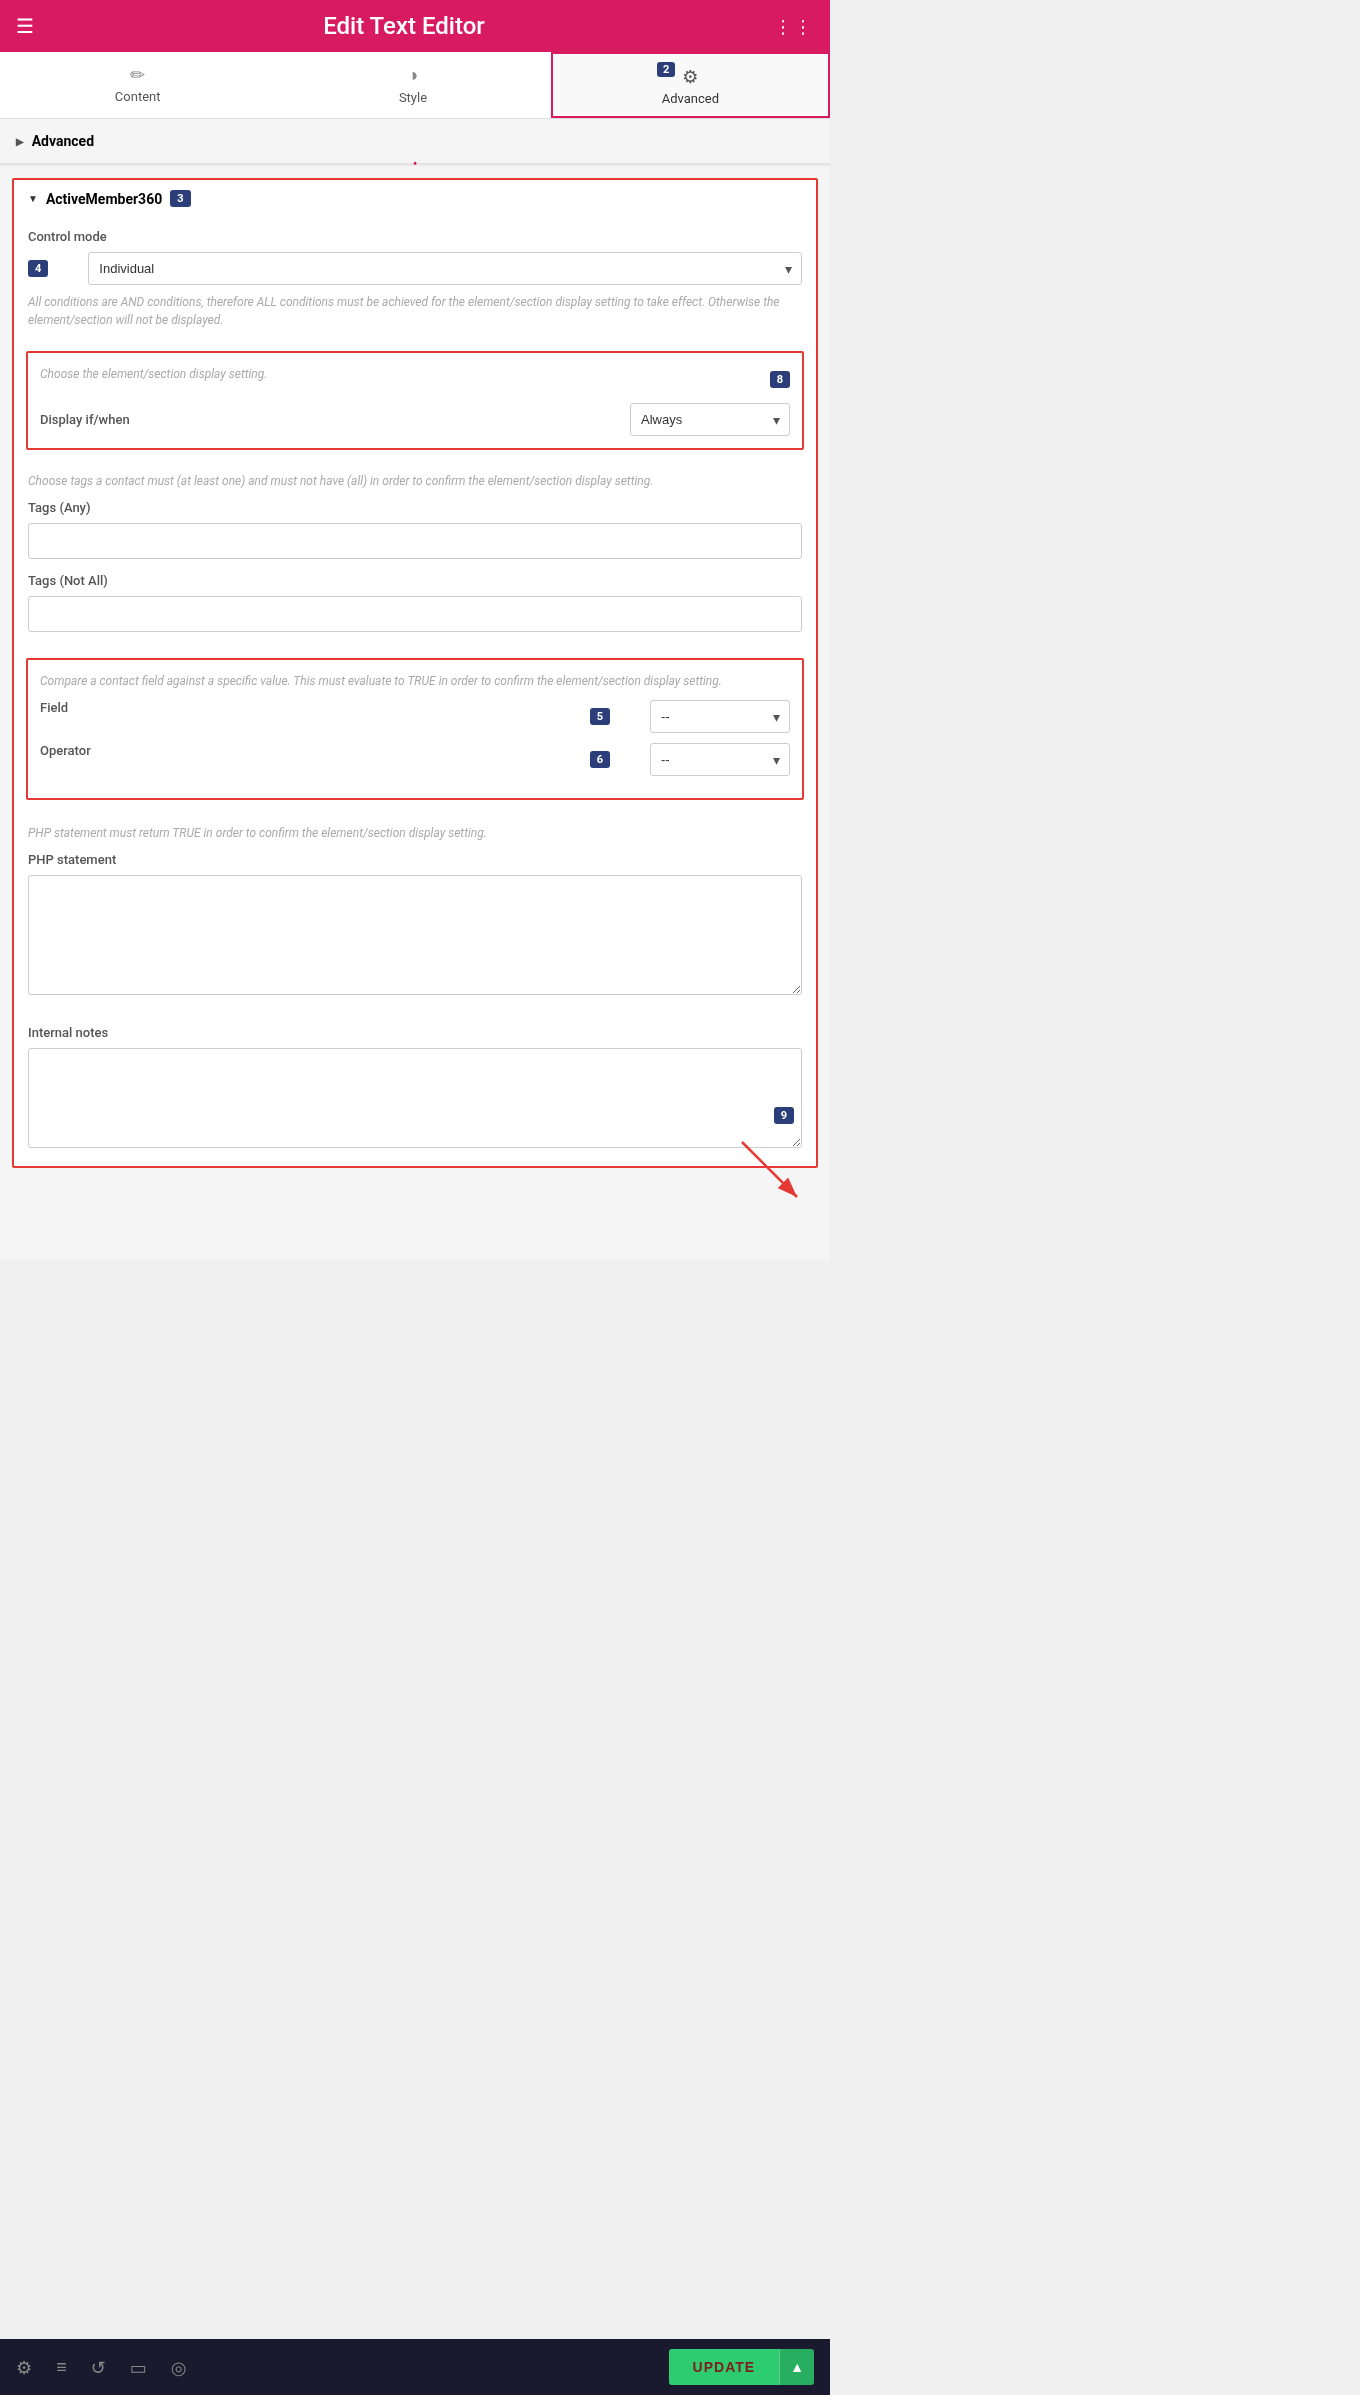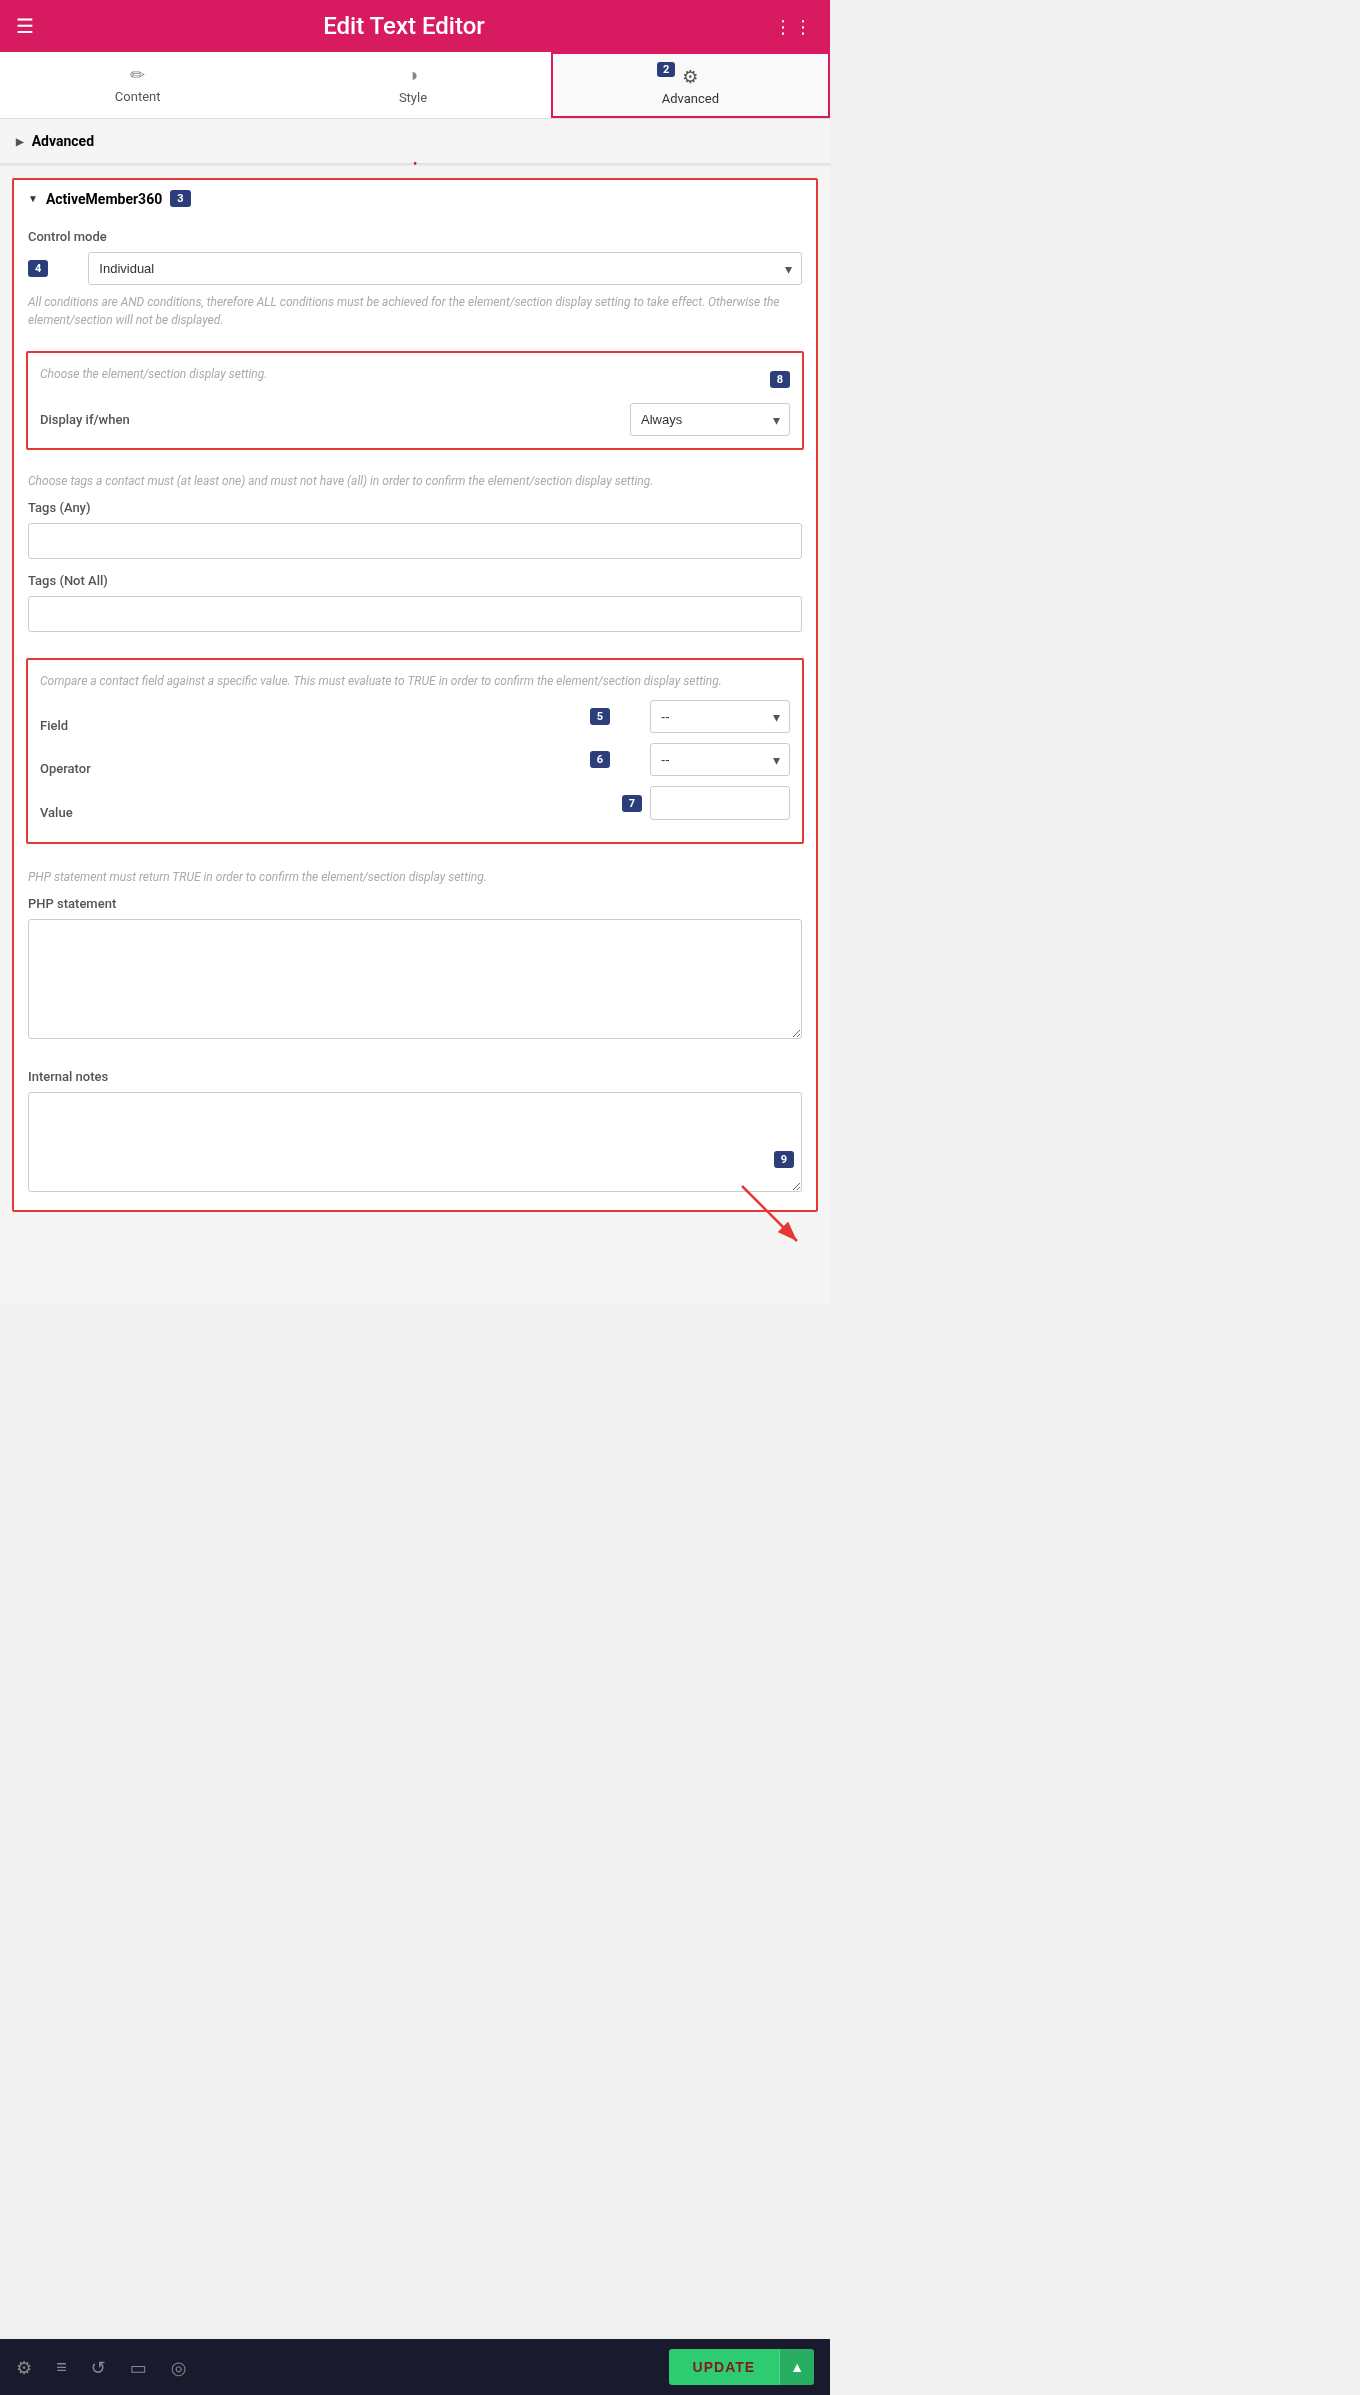--- a/index.html
+++ b/index.html
@@ -223,21 +223,21 @@
       border-radius: 3px;
       padding: 6px 10px;
       font-size: 13px;
       background: white;
       outline: none;
     }
 
     
     .field-row {
       display: flex;
-      align-items: flex-end;
+      align-items: flex-start;
       margin-bottom: 10px;
     }
     .field-row-label {
       font-size: 13px;
       color: #555;
       font-weight: 500;
       flex: 1;
     }
     .field-row-right {
       display: flex;
@@ -522,27 +522,20 @@
         <div class="field-row-right">
           <span class="badge">6</span>
           <div class="select-wrapper">
             <select>
               <option>--</option>
             </select>
           </div>
         </div>
       </div>
 
-      <div class="field-row">
-        <span class="field-row-label">Value</span>
-        <div class="field-row-right">
-          <span class="badge">7</span>
-          <input type="text" class="text-input" value="" style="">
-        </div>
-      </div>
     </div>
 
     <div class="full-width-section">
       <p class="tags-note">PHP statement must return TRUE in order to confirm the element/section display setting.</p>
       <div class="field-label">PHP statement</div>
       <textarea class="textarea-field" style=""></textarea>
     </div>
 
     <div class="full-width-section">
       <div class="field-label">Internal notes</div>

